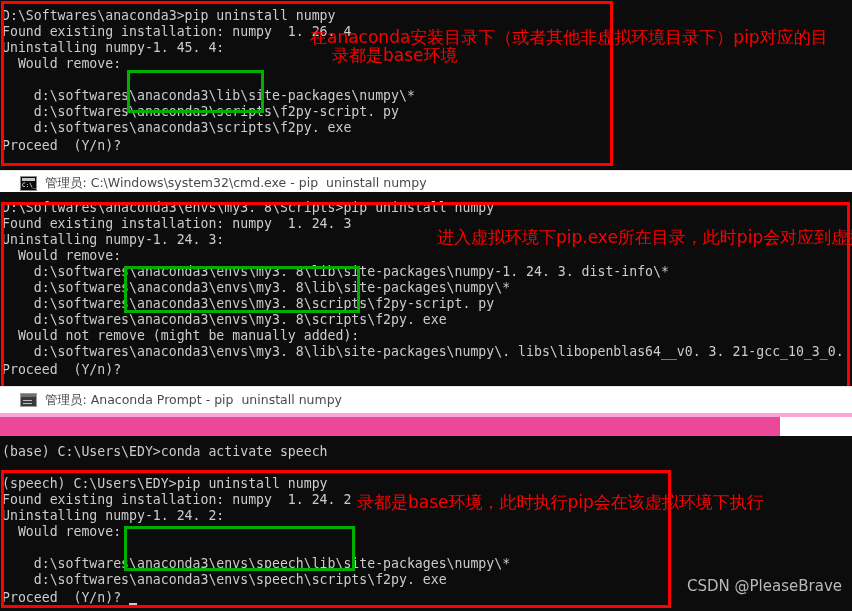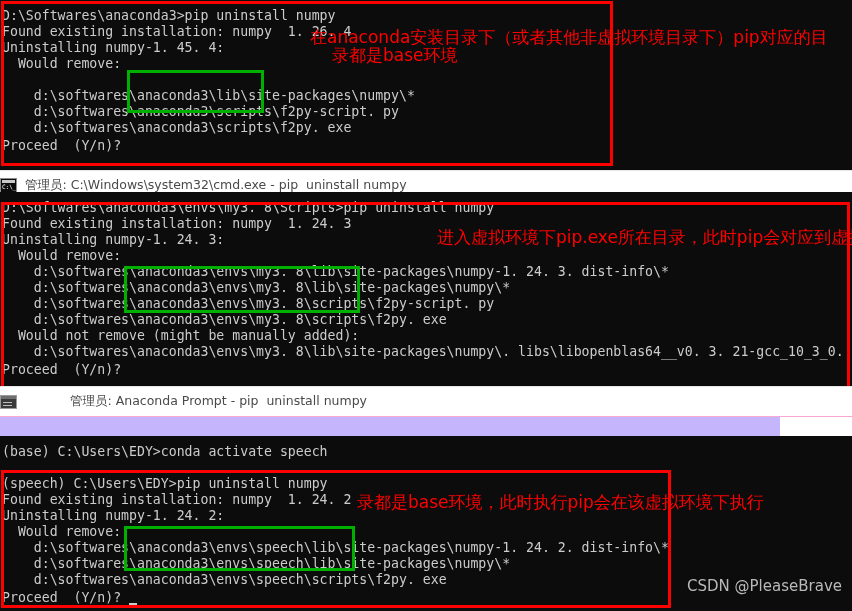--- a/index.html
+++ b/index.html
@@ -6,21 +6,21 @@
   html, body {
     margin: 0; padding: 0;
     background: #ffffff;
     width: 852px; height: 611px;
     overflow: hidden;
     font-family: "Liberation Sans", sans-serif;
   }
   #screen {
     position: relative;
     width: 780px; height: 611px;
-    background: #c4b5fd;
+    background: #ec4899;
   }
 
   
   .console {
     position: absolute;
     left: 0;
     width: 852px;
     background: #0c0c0c;
     overflow: hidden;
   }
@@ -66,26 +66,26 @@
   }
 
   
   .titlebar {
     position: absolute;
     left: 0;
     width: 852px;
     background: #ffffff;
     display: flex;
     align-items: center;
-    padding-left: 0;
+    padding-left: 20px;
     border-top: 1px solid #e6e6e6;
-    border-bottom: 1px solid #f9a8d4;
+    border-bottom: 4px solid #f9a8d4;
   }
   #titlebar-1 { top: 170px; height: 30px; }
-  #titlebar-2 { top: 386px; height: 31px; gap: 45px; }
+  #titlebar-2 { top: 386px; height: 31px; }
 
   .tb-icon-cmd {
     width: 17px; height: 15px;
     background: #0c0c0c;
     border: 1px solid #8d8d8d;
     margin-right: 8px;
     position: relative;
     flex: 0 0 auto;
   }
   .tb-icon-cmd::before {
@@ -198,21 +198,20 @@
     <span class="tb-icon-anaconda"></span>
     <span class="tb-title">管理员: Anaconda Prompt - pip  uninstall numpy</span>
   </div>
 
   <div class="console" id="console-3">
     <div class="term-line" style="top:8px">(base) C:\Users\EDY&gt;conda activate speech</div>
     <div class="term-line" style="top:40px">(speech) C:\Users\EDY&gt;pip uninstall numpy</div>
     <div class="term-line" style="top:56px">Found existing installation: numpy  1. 24. 2</div>
     <div class="term-line" style="top:72px">Uninstalling numpy-1. 24. 2:</div>
     <div class="term-line" style="top:88px">  Would remove:</div>
-    <div class="term-line" style="top:104px">    d:\softwares\anaconda3\envs\speech\lib\site-packages\numpy-1. 24. 2. dist-info\*</div>
     <div class="term-line" style="top:120px">    d:\softwares\anaconda3\envs\speech\lib\site-packages\numpy\*</div>
     <div class="term-line" style="top:136px">    d:\softwares\anaconda3\envs\speech\scripts\f2py. exe</div>
     <div class="term-line" style="top:154px">Proceed  (Y/n)?</div>
     <div class="cursor-block" style="left:129px; top:167px"></div>
 
     <div class="note" style="left:357px; top:57px">录都是base环境，此时执行pip会在该虚拟环境下执行</div>
 
     <div class="watermark">CSDN @PleaseBrave</div>
   </div>
 

